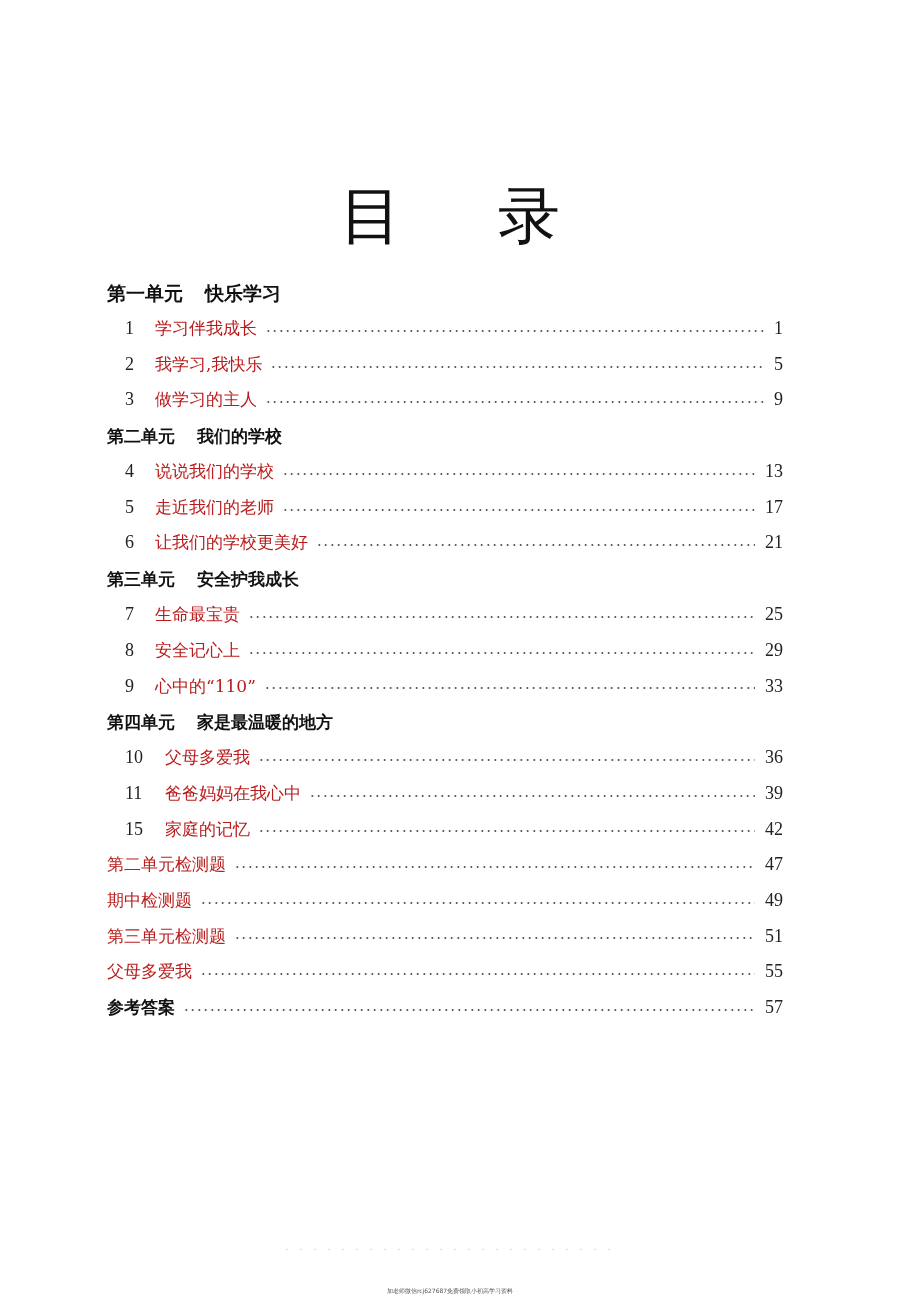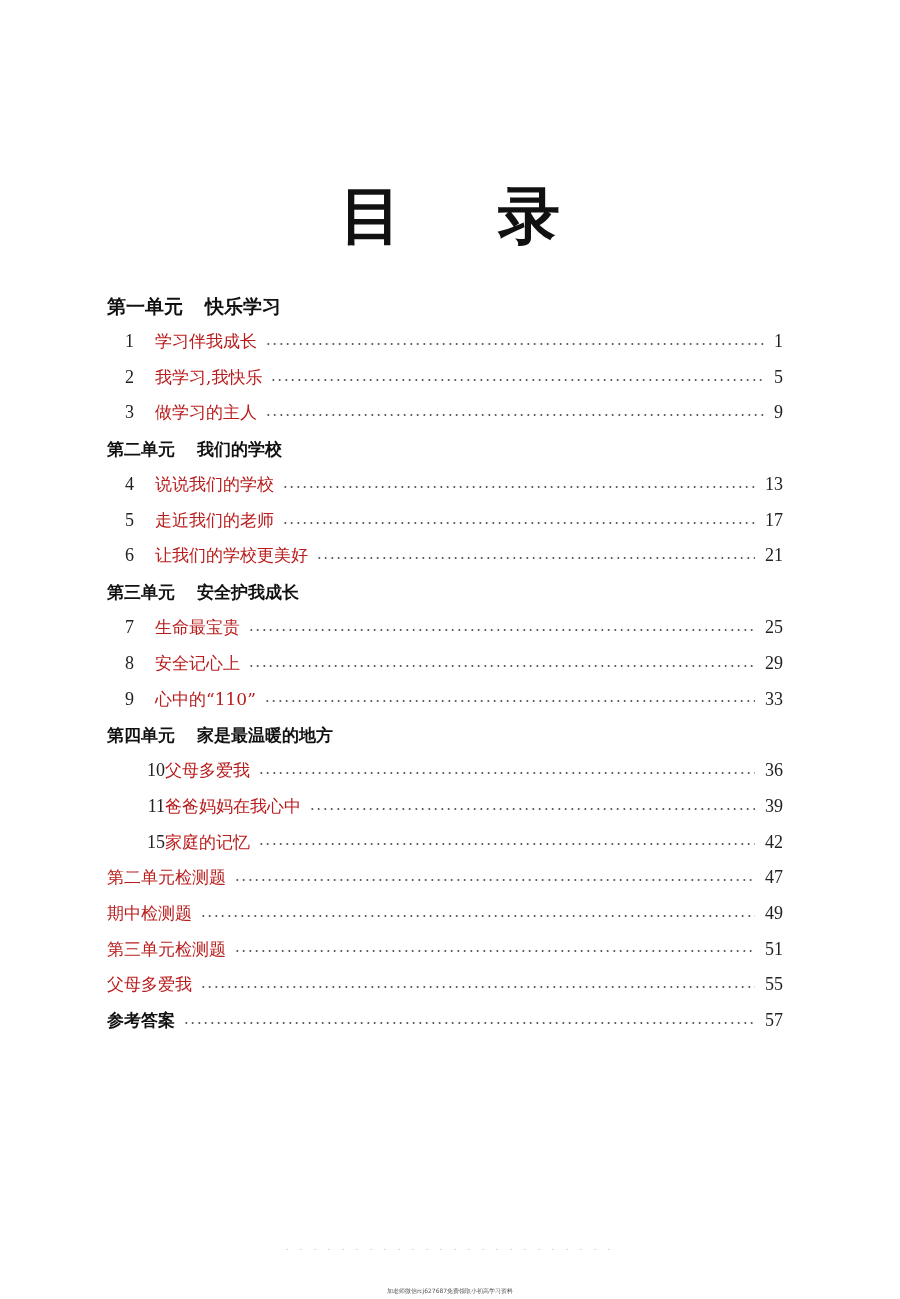--- a/index.html
+++ b/index.html
@@ -16,35 +16,35 @@
       font-family: "DejaVu Serif", "Liberation Serif", serif;
     }
     .page-title {
       position: absolute;
       top: 178px;
       left: 0;
       width: 900px;
       text-align: center;
       font-family: "DejaVu Sans", "Liberation Sans", sans-serif;
       font-size: 62px;
-      font-weight: bold;
+      font-weight: normal;
       letter-spacing: 0;
       line-height: 76px;
       color: #111;
     }
     .page-title span {
       display: inline-block;
     }
     .page-title .gap {
       width: 96px;
     }
     .toc {
       position: absolute;
       left: 107px;
-      top: 288px;
+      top: 275px;
       width: 676px;
     }
     .unit-header {
       height: 36px;
       line-height: 36px;
       font-family: "DejaVu Sans", "Liberation Sans", sans-serif;
       font-weight: bold;
       font-size: 17px;
       color: #111;
       white-space: nowrap;
@@ -68,21 +68,20 @@
       padding-left: 18px;
     }
     .toc-row .num {
       display: inline-block;
       min-width: 30px;
       font-family: "Liberation Serif", "DejaVu Serif", serif;
       font-size: 18px;
     }
     .toc-row .num.two {
       min-width: 40px;
-      text-align: right;
     }
     .toc-row .title {
       font-family: "DejaVu Serif", "Liberation Serif", serif;
       color: #b91c1c;
     }
     .toc-row .title.bold {
       font-family: Liberation Sans, sans-serif;
       font-weight: bold;
       color: #111;
     }

